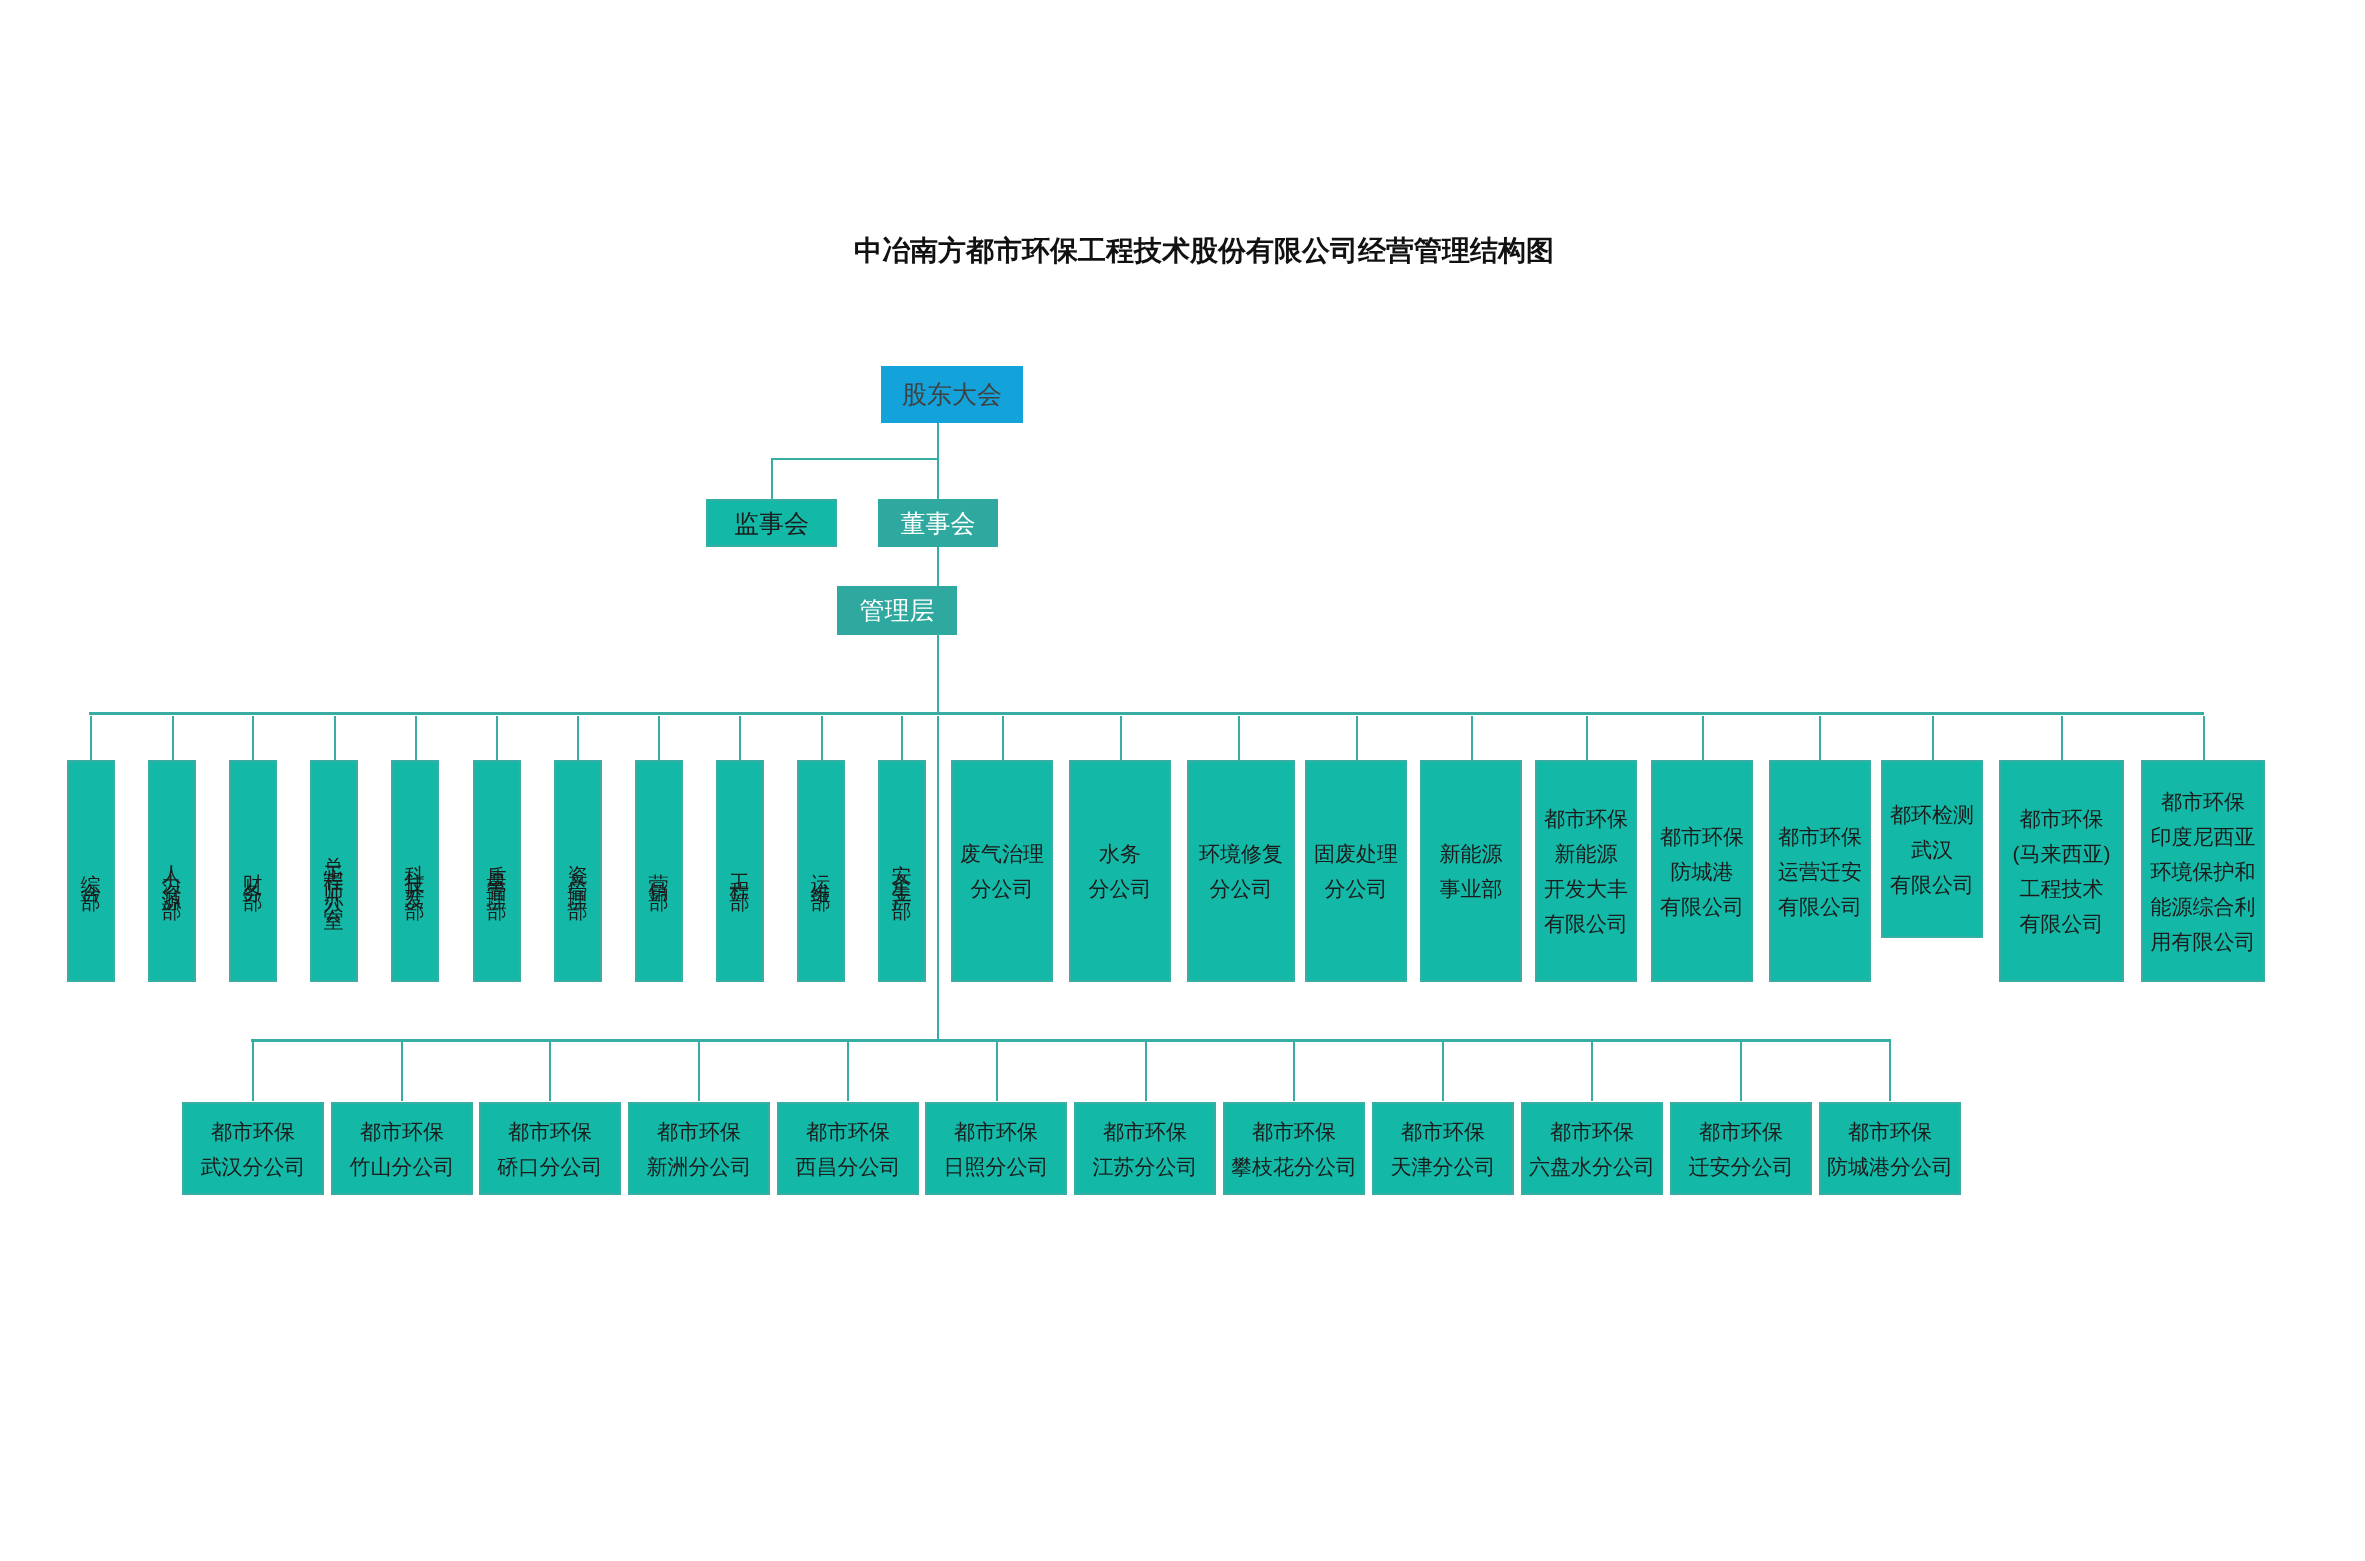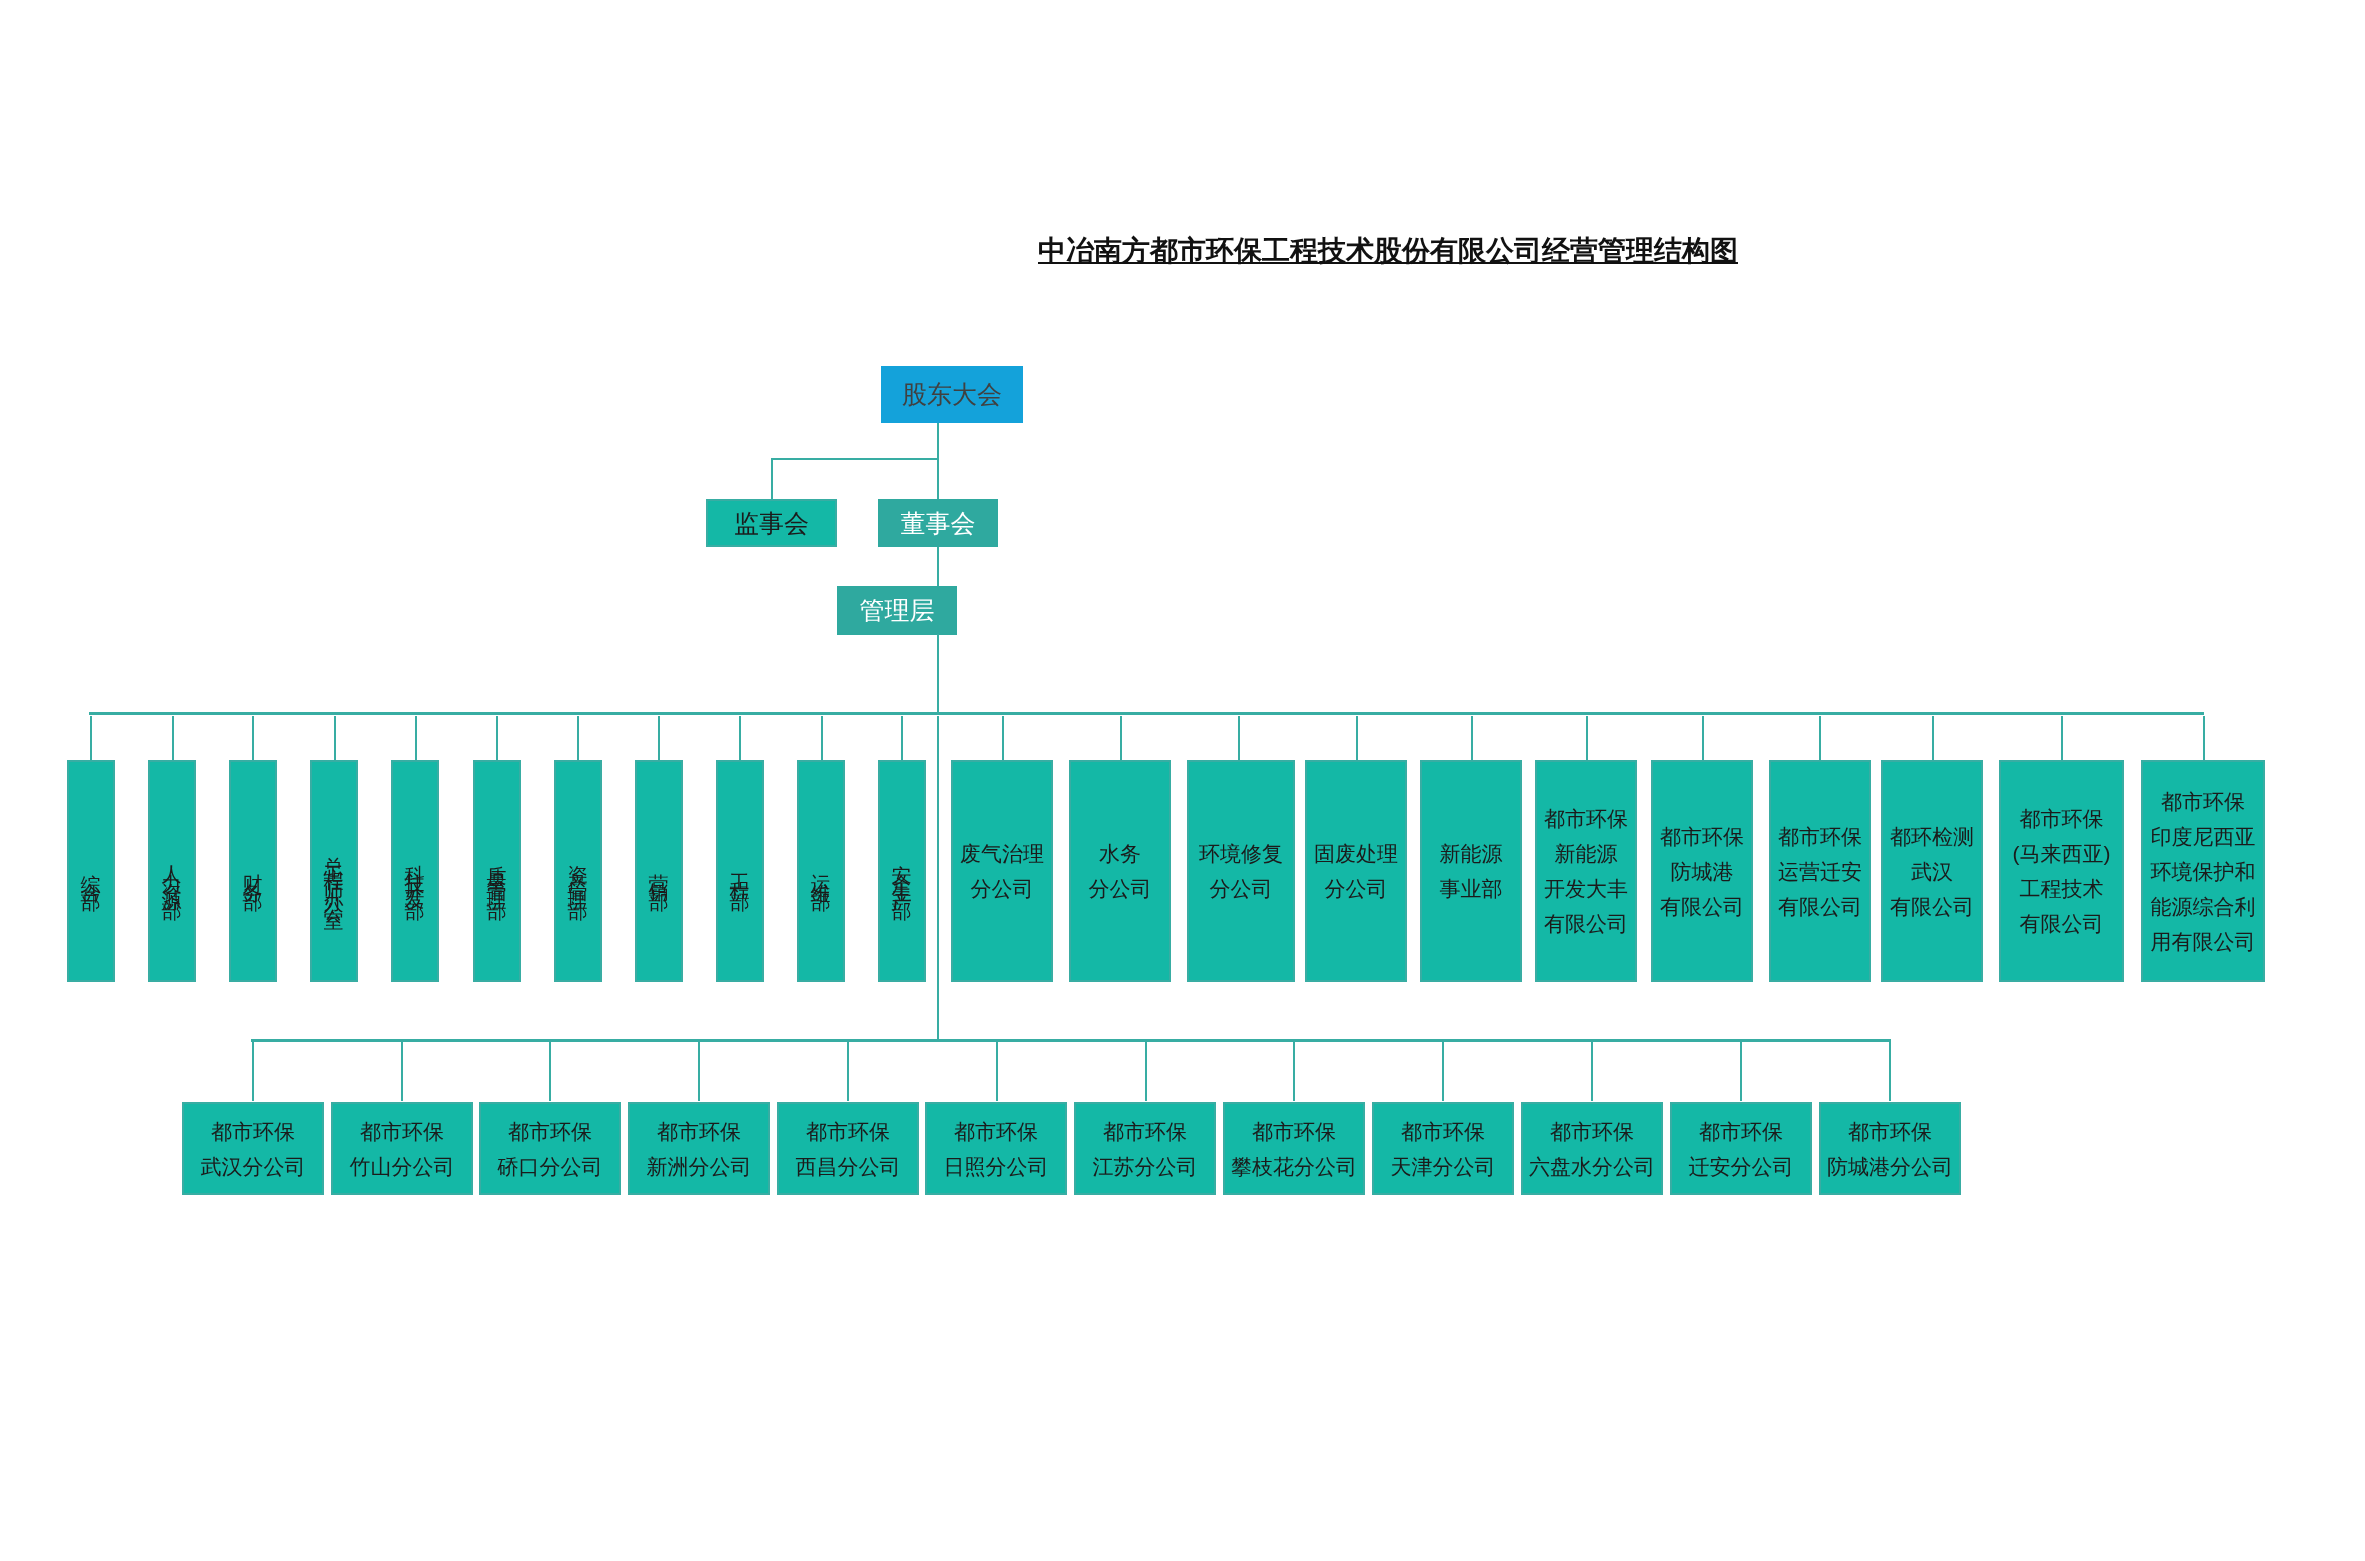--- a/index.html
+++ b/index.html
@@ -12,21 +12,21 @@
   #canvas{
     position:relative;
     width:2366px;height:1562px;
     background:#fff;
     font-family:"Liberation Sans",sans-serif;
     color:var(--text);
     overflow:hidden;
   }
   .title{
     position:absolute;left:670px;top:232px;width:1068px;
-    text-align:right;font-size:28px;font-weight:700;color:#111;text-decoration:underline;
+    text-align:center;font-size:28px;font-weight:700;color:#111;
   }
   .box{
     position:absolute;box-sizing:border-box;
     background:#14b8a6;border:2px solid var(--line);
     display:flex;align-items:center;justify-content:center;
     text-align:center;color:var(--text);
   }
   .filled-blue{background:var(--blue);border:none;color:#404040;margin-left:14px;}
   .filled-teal{background:var(--teal);border:none;color:#fff;}
   .topbox{font-size:25px;}
@@ -106,21 +106,21 @@
   <div class="box wrap" style="left:1535px;top:760px;width:102px;height:222px;">都市环保
 新能源
 开发大丰
 有限公司</div>
   <div class="box wrap" style="left:1651px;top:760px;width:102px;height:222px;">都市环保
 防城港
 有限公司</div>
   <div class="box wrap" style="left:1769px;top:760px;width:102px;height:222px;">都市环保
 运营迁安
 有限公司</div>
-  <div class="box wrap" style="left:1881px;top:760px;width:102px;height:222px;">都环检测
+  <div class="box wrap" style="left:1881px;top:760px;width:102px;height:178px;">都环检测
 武汉
 有限公司</div>
   <div class="box wrap" style="left:1999px;top:760px;width:125px;height:222px;">都市环保
 (马来西亚)
 工程技术
 有限公司</div>
   <div class="box wrap" style="left:2141px;top:760px;width:124px;height:222px;">都市环保
 印度尼西亚
 环境保护和
 能源综合利

